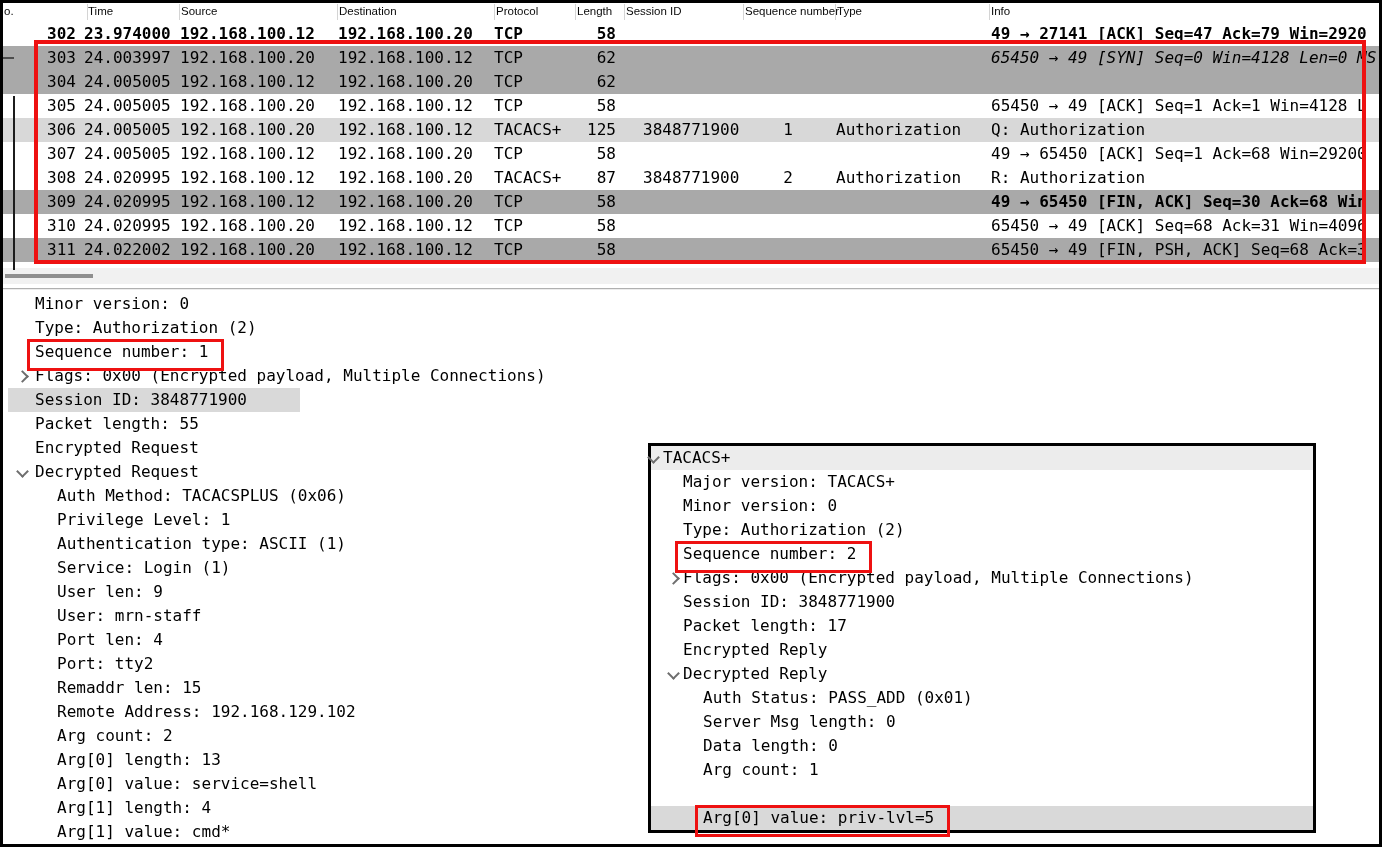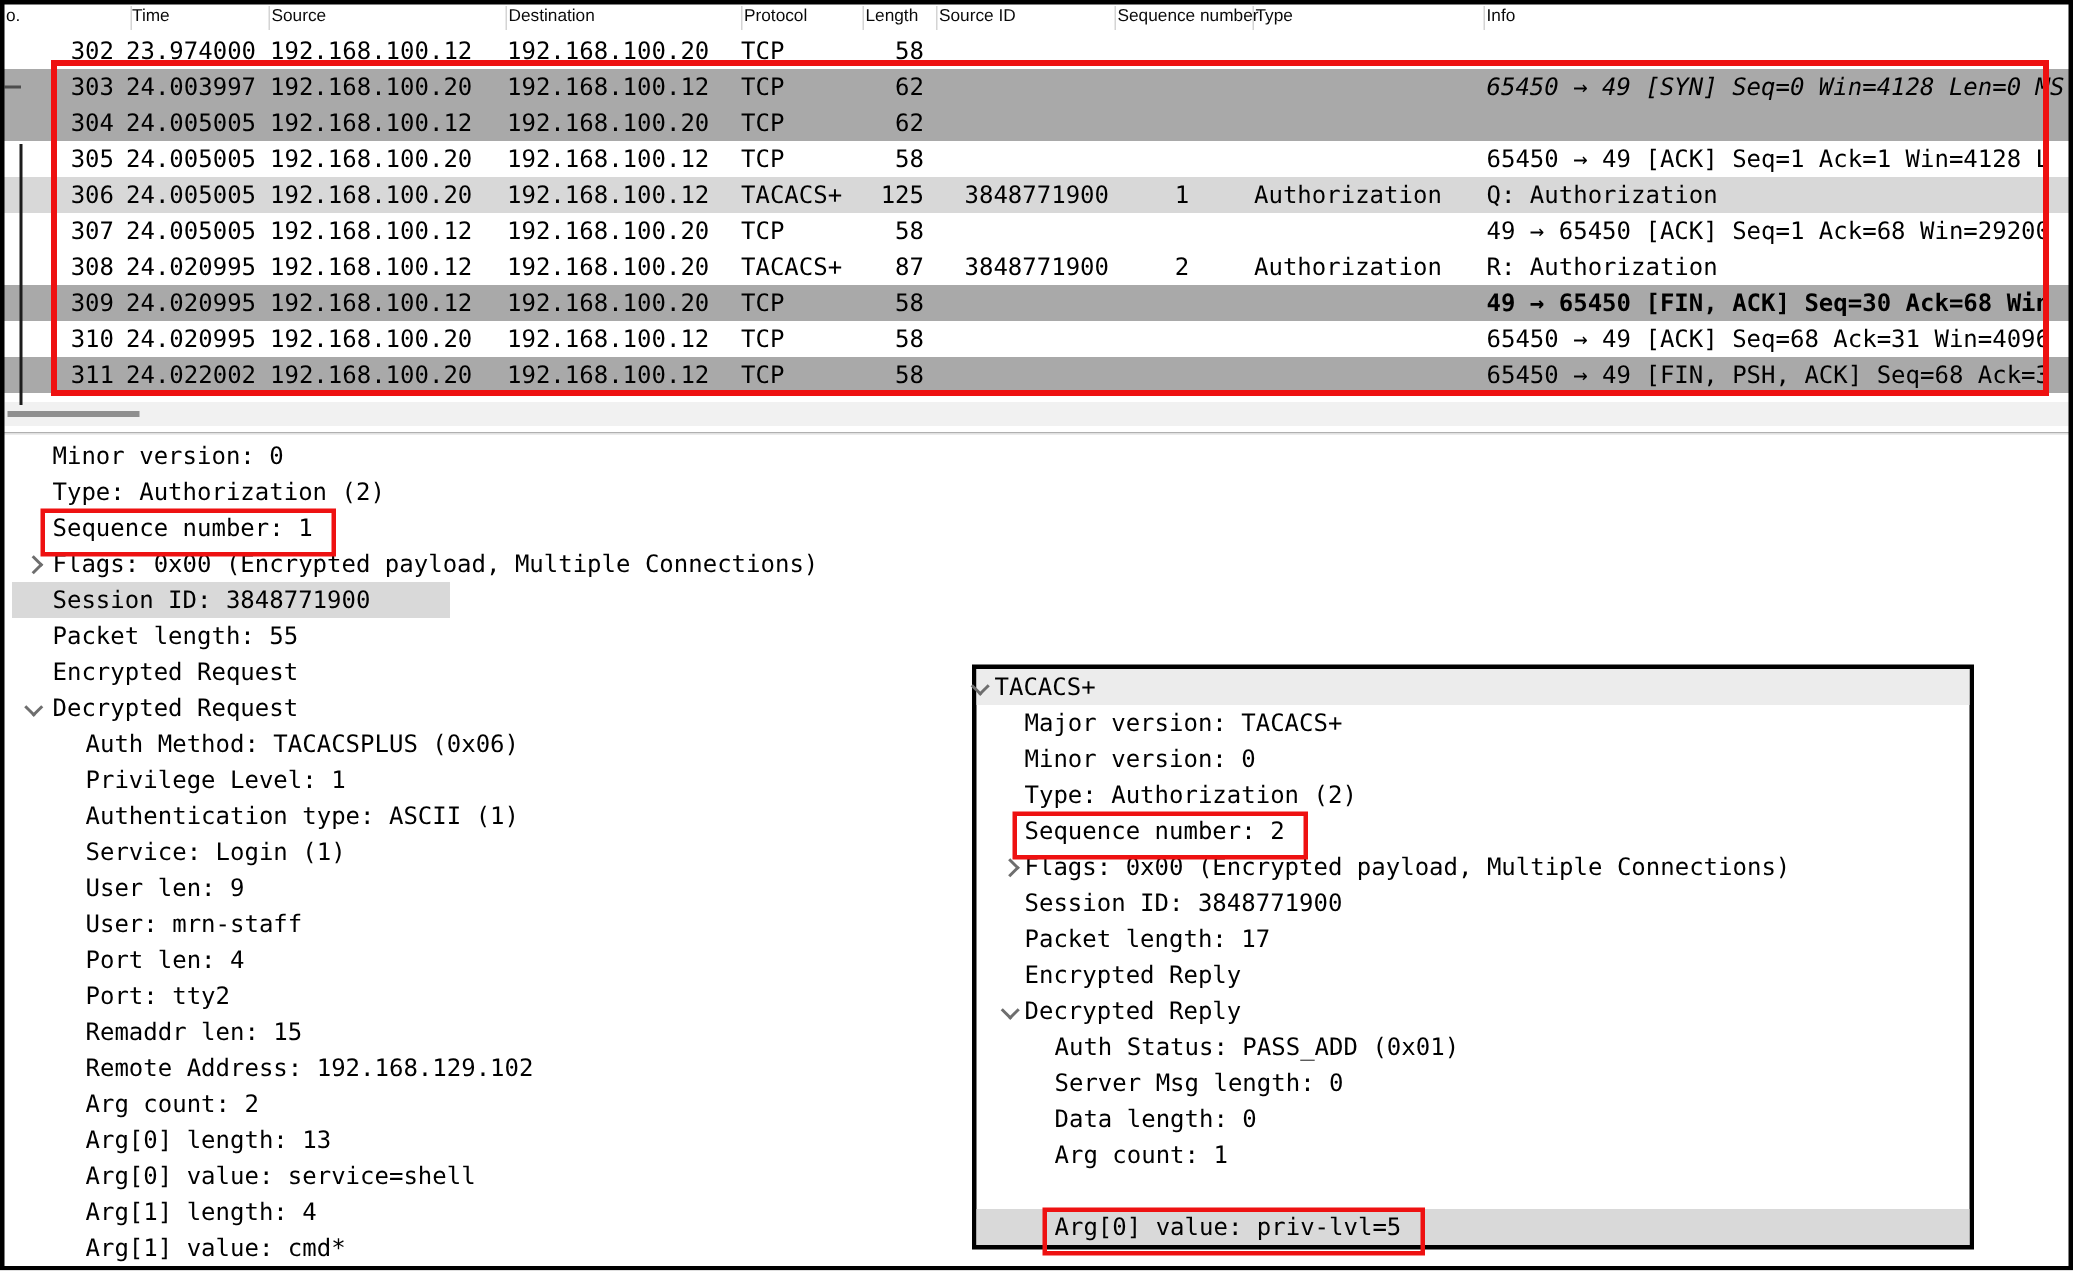--- a/index.html
+++ b/index.html
@@ -53,33 +53,34 @@
       <div class="hsep" style="left: 621px;"></div>
       <div class="hsep" style="left: 740px;"></div>
       <div class="hsep" style="left: 832px;"></div>
       <div class="hsep" style="left: 986px;"></div>
       <span class="hlabel" style="left: 1px;">o.</span>
       <span class="hlabel" style="left: 85px;">Time</span>
       <span class="hlabel" style="left: 178px;">Source</span>
       <span class="hlabel" style="left: 336px;">Destination</span>
       <span class="hlabel" style="left: 493px;">Protocol</span>
       <span class="hlabel" style="left: 574px;">Length</span>
-      <span class="hlabel" style="left: 623px;">Source ID</span>
+      <span class="hlabel" style="left: 623px;">Session ID</span>
       <span class="hlabel" style="left: 742px;">Sequence number</span>
       <span class="hlabel" style="left: 834px;">Type</span>
       <span class="hlabel" style="left: 988px;">Info</span>
     </div>
   <div id="pl-rows">
-      <div class="prow shade-none" style="top: 22px;">
+      <div class="prow shade-none" style="top: 22px; font-weight: bold;">
         <span style="left: 2px; width: 74px; text-align: right;">302</span>
         <span style="left: 84px;">23.974000</span>
         <span style="left: 180px;">192.168.100.12</span>
         <span style="left: 338px;">192.168.100.20</span>
         <span style="left: 494px;">TCP</span>
         <span style="left: 556px; width: 60px; text-align: right;">58</span>
+        <span class="cell-info" style="left: 991px; right: 4px;">49 → 27141 [ACK] Seq=47 Ack=79 Win=2920</span>
       </div>
       <div class="prow shade-dark" style="top: 46px;">
         <span style="left: 2px; width: 74px; text-align: right;">303</span>
         <span style="left: 84px;">24.003997</span>
         <span style="left: 180px;">192.168.100.20</span>
         <span style="left: 338px;">192.168.100.12</span>
         <span style="left: 494px;">TCP</span>
         <span style="left: 556px; width: 60px; text-align: right;">62</span>
         <span class="cell-info" style="left: 991px; right: 4px; font-style: italic;">65450 → 49 [SYN] Seq=0 Win=4128 Len=0 MS</span>
       </div>

